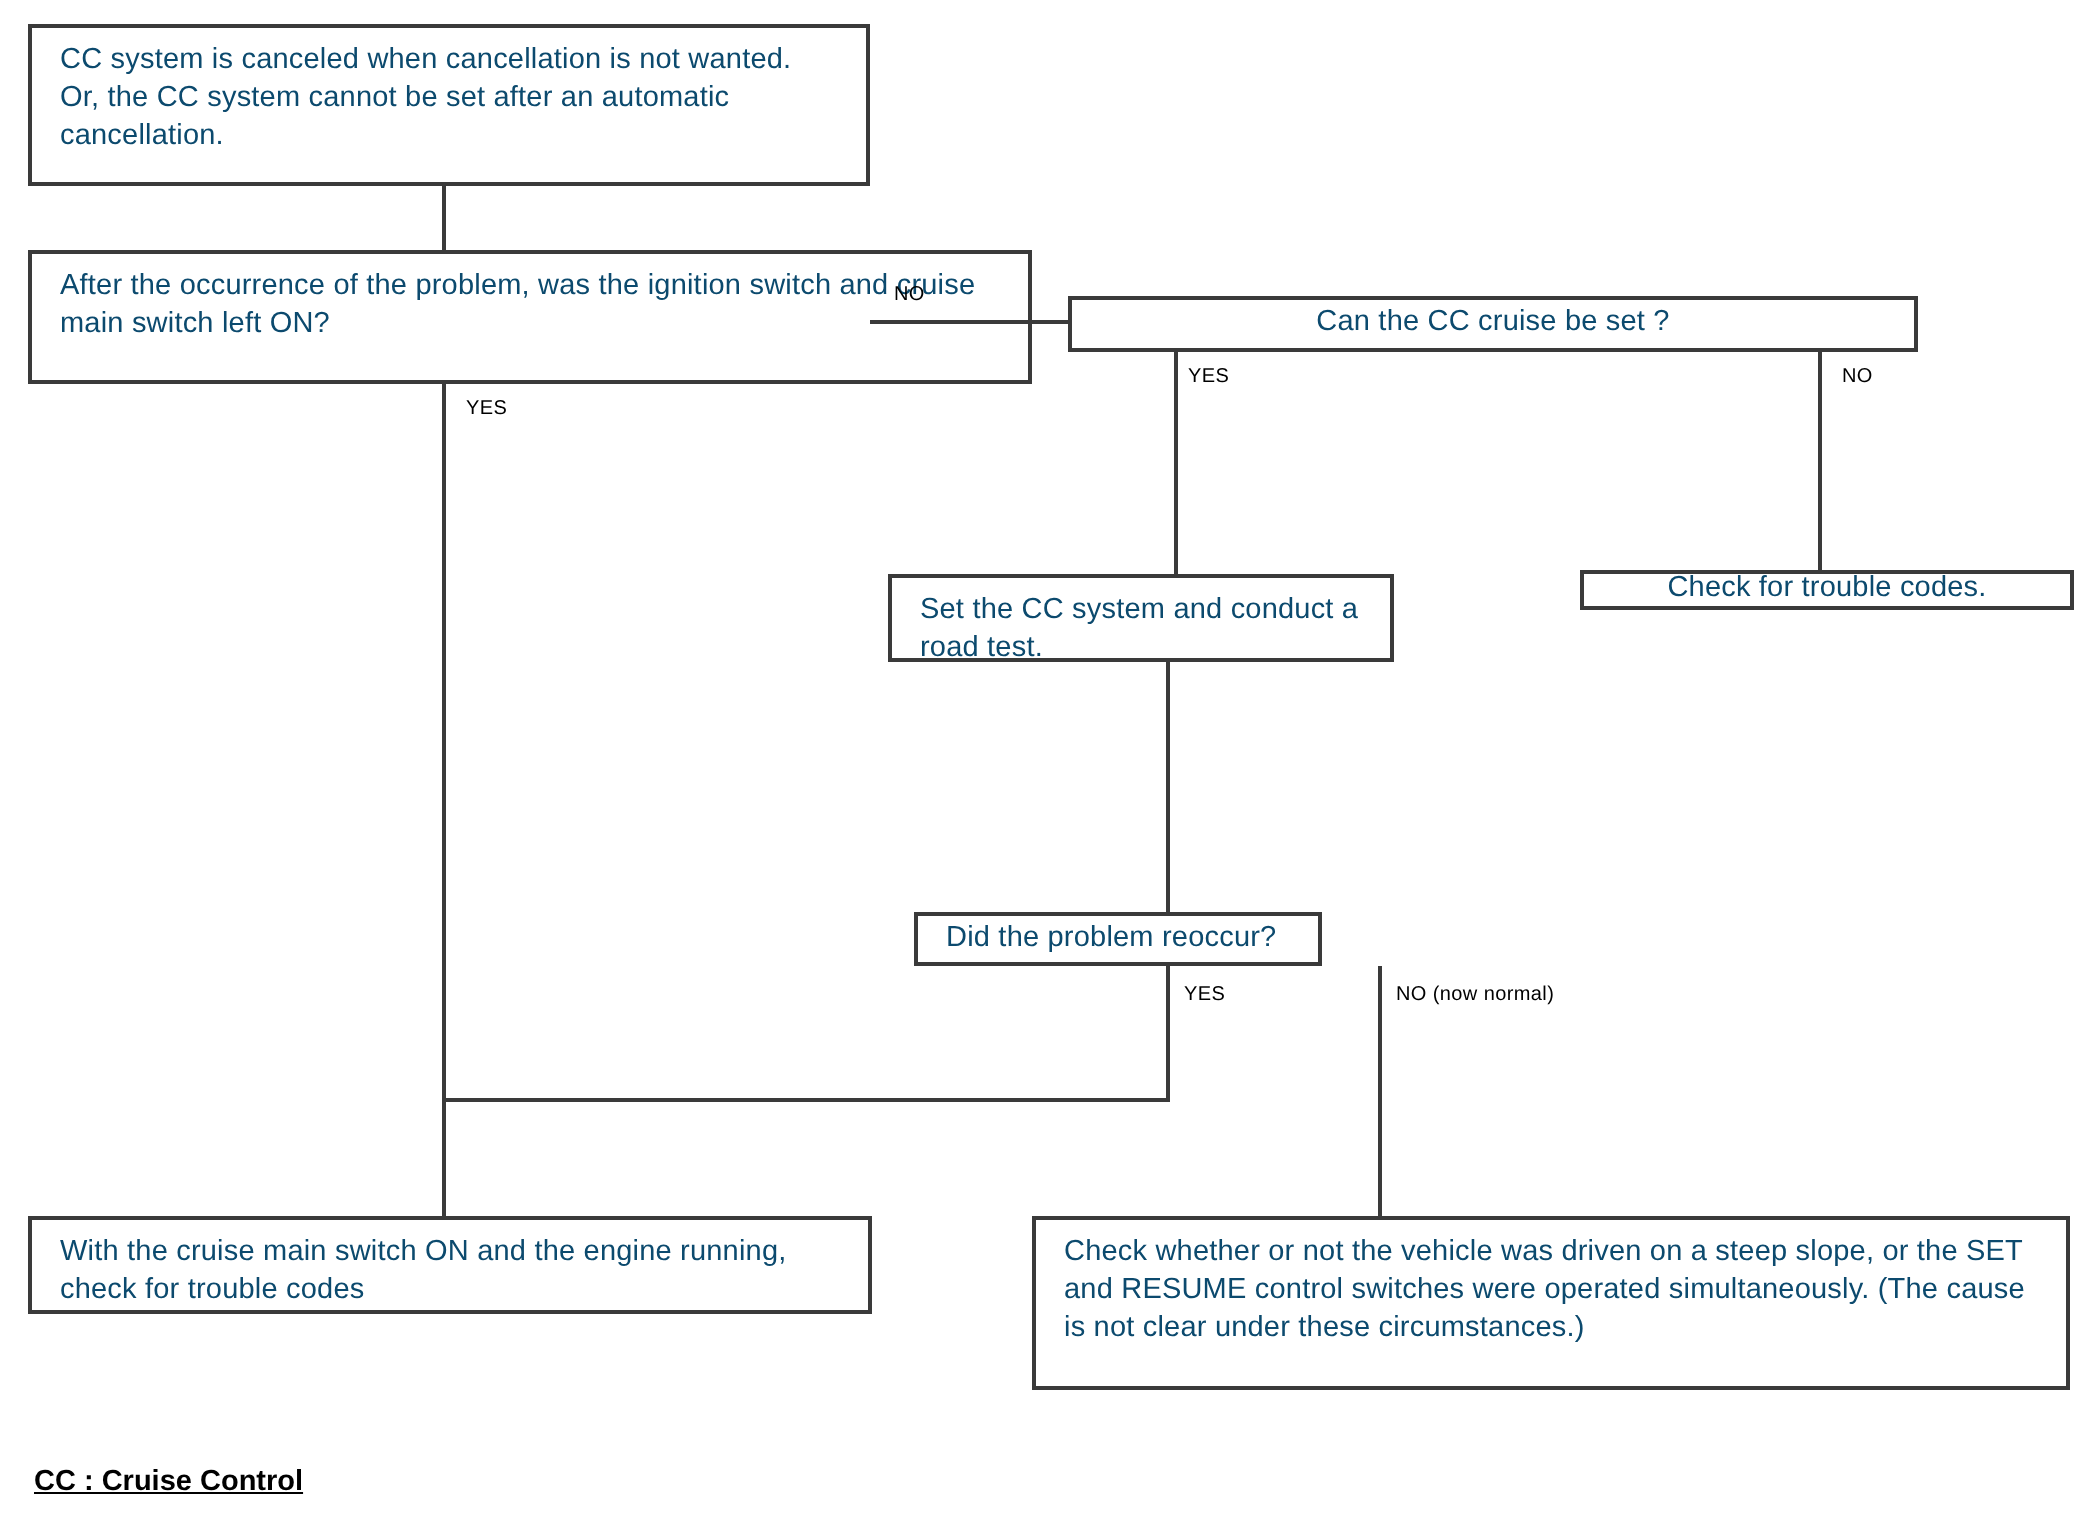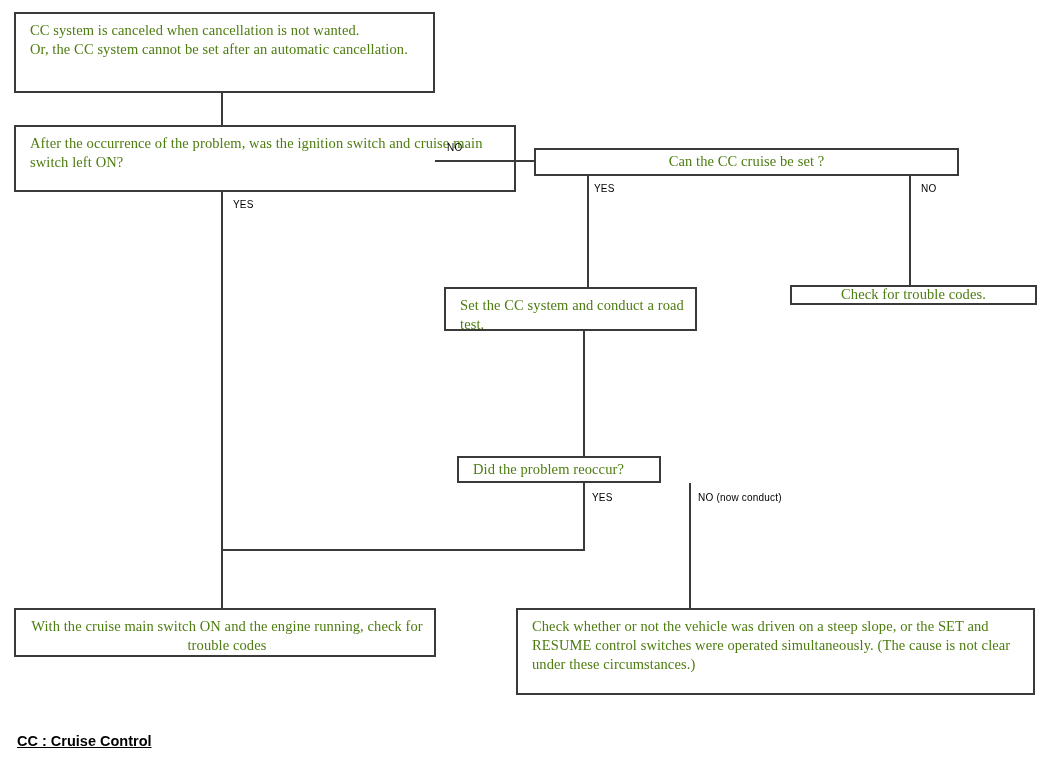--- a/index.html
+++ b/index.html
@@ -23,23 +23,22 @@
     width: 1050px;
     height: 760px;
   }
   .node {
     position: absolute;
     box-sizing: border-box;
     border: 2px solid #3a3a3a;
     background: #ffffff;
     font-size: 14.5px;
     line-height: 1.32;
-    color: #4d7c0f;
+    color: #0c4a6e;
     letter-spacing: 0.1px;
-    font-family: Liberation Serif, serif;
   }
   .node .txt {
     display: block;
     white-space: pre-line;
   }
   .node.pad {
     padding: 7px 10px 6px 14px;
   }
   .node.center {
     display: flex;
@@ -101,21 +100,21 @@
   </div>
 
   <div class="node pad" style="left:444px; top:287px; width:253px; height:44px;">
     <span class="txt">Set the CC system and conduct a road test.</span>
   </div>
 
   <div class="node midleft" style="left:457px; top:456px; width:204px; height:27px;">
     <span class="txt">Did the problem reoccur?</span>
   </div>
 
-  <div class="node pad" style="left:14px; top:608px; width:422px; height:49px;text-align:center;">
+  <div class="node pad" style="left:14px; top:608px; width:422px; height:49px;">
     <span class="txt">With the cruise main switch ON and the engine running, check for trouble codes</span>
   </div>
 
   <div class="node pad" style="left:516px; top:608px; width:519px; height:87px;">
     <span class="txt">Check whether or not the vehicle was driven on a steep slope, or the SET and RESUME control switches were operated simultaneously. (The cause is not clear under these circumstances.)</span>
   </div>
 
   <div class="conn v" style="left:221px; top:93px; height:33px;"></div>
 
   <div class="conn h" style="left:435px; top:160px; width:100px;"></div>
@@ -136,20 +135,20 @@
   <div class="edge-label" style="left:447px; top:143px;">NO</div>
 
   <div class="edge-label" style="left:233px; top:200px;">YES</div>
 
   <div class="edge-label" style="left:594px; top:184px;">YES</div>
 
   <div class="edge-label" style="left:921px; top:184px;">NO</div>
 
   <div class="edge-label" style="left:592px; top:493px;">YES</div>
 
-  <div class="edge-label" style="left:698px; top:493px;">NO (now conduct)</div>
+  <div class="edge-label" style="left:698px; top:493px;">NO (now normal)</div>
 
   <div class="legend" style="left:17px; top:710px;">
     <span class="leg-line">CC : Cruise Control</span>
     
   </div>
 
 </div>
 
 </body></html>

